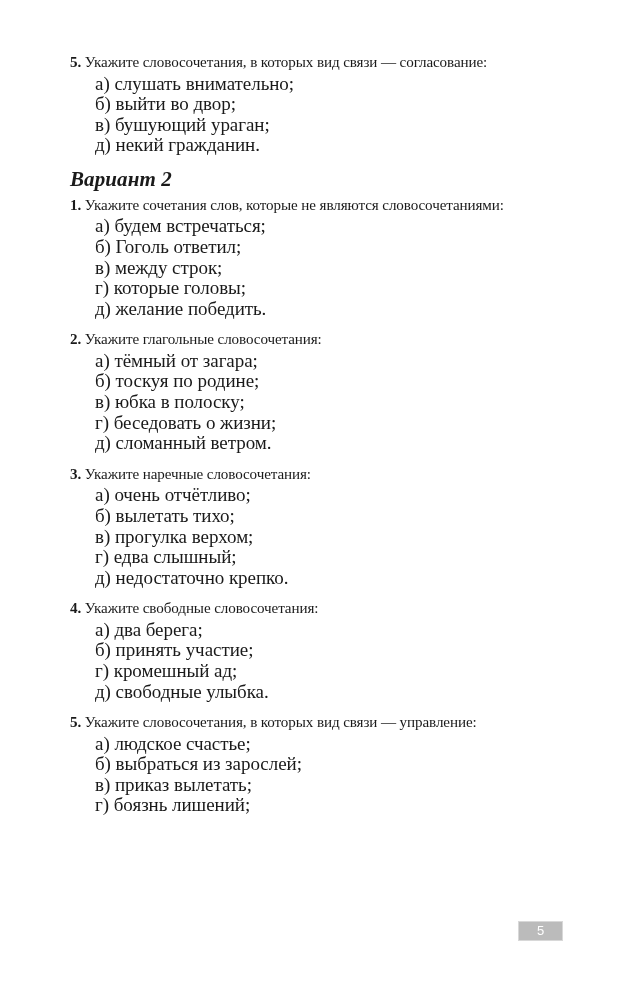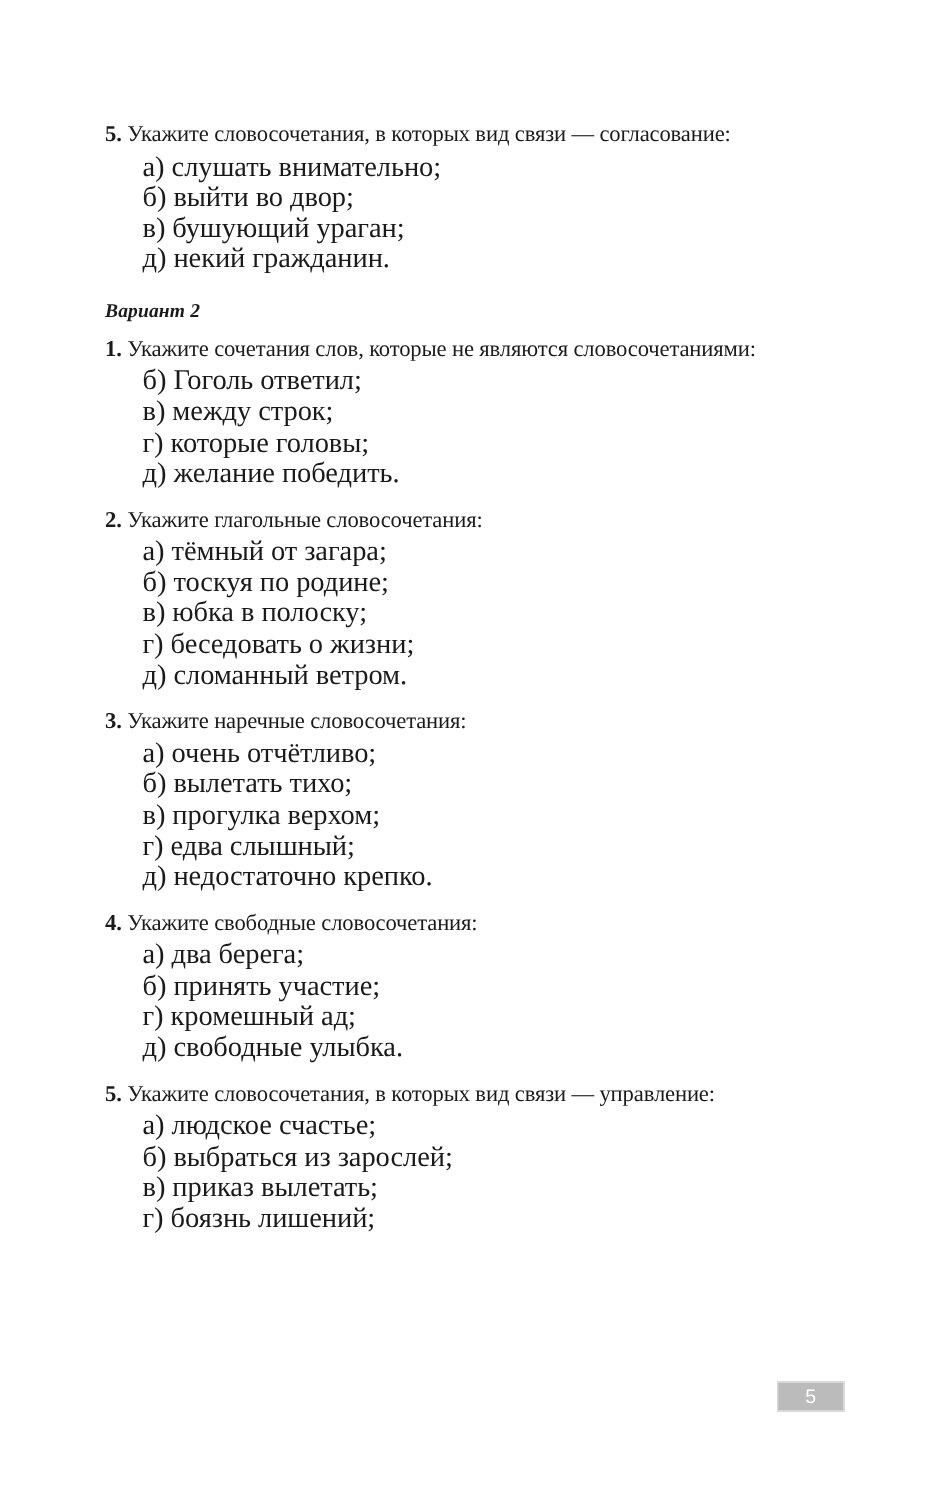--- a/index.html
+++ b/index.html
@@ -14,21 +14,21 @@
     color: #1a1a1a;
     overflow: hidden;
     position: relative;
   }
 
   .page {
     position: relative;
     width: 591px;
     height: 1000px;
     box-sizing: border-box;
-    padding: 80px 70px 0 70px;
+    padding: 52px 70px 0 70px;
   }
 
   
   .qblock {
     margin-bottom: 10px;
   }
   .qblock:last-of-type {
     margin-bottom: 0;
   }
 
@@ -64,21 +64,21 @@
     display: inline-block;
   }
   .opt-text {
     display: inline;
   }
 
   
   .variant-heading {
     font-weight: bold;
     font-style: italic;
-    font-size: 13px;
+    font-size: 21px;
     line-height: 20px;
     margin: 13px 0 6px 0;
     letter-spacing: 0.1px;
   }
 
   
   .page-badge {
     position: absolute;
     left: 518px;
     top: 921px;
@@ -106,20 +106,21 @@
           <li><span class="opt-letter">а)</span> <span class="opt-text">слушать внимательно;</span></li>
           <li><span class="opt-letter">б)</span> <span class="opt-text">выйти во двор;</span></li>
           <li><span class="opt-letter">в)</span> <span class="opt-text">бушующий ураган;</span></li>
           <li><span class="opt-letter">д)</span> <span class="opt-text">некий гражданин.</span></li>
         </ul>
       </div>
       <div class="variant-heading">Вариант 2</div>
       <div class="qblock">
         <p class="qhead"><span class="qnum">1.</span> <span class="qtext">Укажите сочетания слов, которые не являются словосочетаниями:</span></p>
         <ul class="options">
+          <li><span class="opt-letter">а)</span> <span class="opt-text">будем встречаться;</span></li>
           <li><span class="opt-letter">б)</span> <span class="opt-text">Гоголь ответил;</span></li>
           <li><span class="opt-letter">в)</span> <span class="opt-text">между строк;</span></li>
           <li><span class="opt-letter">г)</span> <span class="opt-text">которые головы;</span></li>
           <li><span class="opt-letter">д)</span> <span class="opt-text">желание победить.</span></li>
         </ul>
       </div>
       <div class="qblock">
         <p class="qhead"><span class="qnum">2.</span> <span class="qtext">Укажите глагольные словосочетания:</span></p>
         <ul class="options">
           <li><span class="opt-letter">а)</span> <span class="opt-text">тёмный от загара;</span></li>

